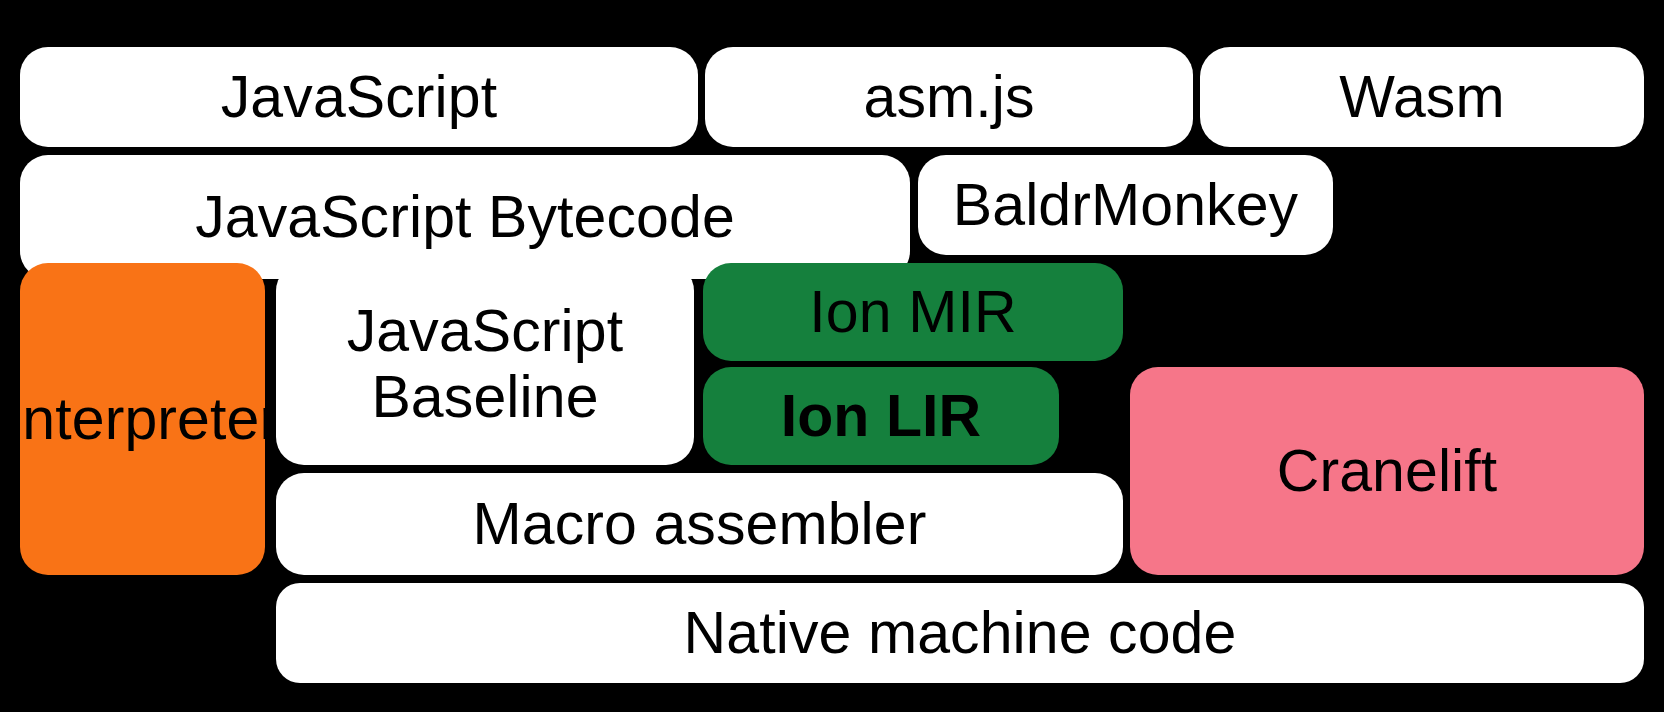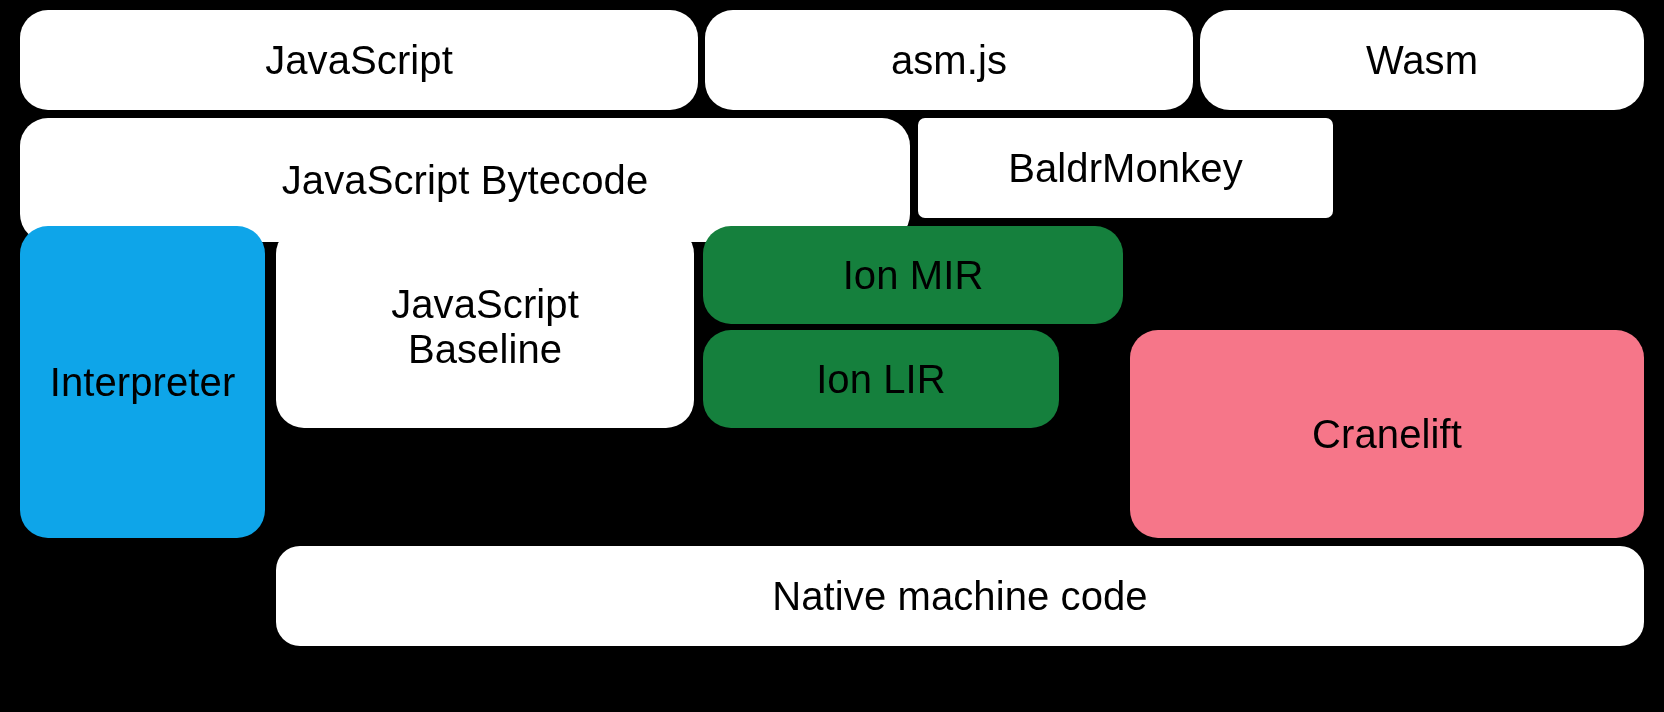--- a/index.html
+++ b/index.html
@@ -20,41 +20,43 @@
   }
   .node {
     position: absolute;
     box-sizing: border-box;
     border-radius: 28px;
     display: flex;
     align-items: center;
     justify-content: center;
     text-align: center;
     color: #000000;
-    font-size: 40px;
+    font-size: 59px;
     line-height: 1.12;
     font-weight: 400;
     letter-spacing: 0.1px;
     white-space: pre-line;
     padding: 2px 10px;
+    margin-top: 37px;
   }
   .fill-white { background: #ffffff; }
-  .fill-gray  { background: #0ea5e9; }
+  .fill-gray  { background: #f97316; }
   .fill-green { background: #15803d; }
   .fill-pink  { background: #f67689; }
 </style>
 </head>
 <body>
 
 <div id="diagram" style="background: rgb(0, 0, 0);">
     <div class="node fill-white" style="left: 20px; top: 10px; width: 678px; height: 100px;"><span>JavaScript</span></div>
     <div class="node fill-white" style="left: 705px; top: 10px; width: 488px; height: 100px;"><span>asm.js</span></div>
     <div class="node fill-white" style="left: 1200px; top: 10px; width: 444px; height: 100px; border-radius: 30px;"><span>Wasm</span></div>
     <div class="node fill-white" style="left: 20px; top: 118px; width: 890px; height: 124px;"><span>JavaScript Bytecode</span></div>
-    <div class="node fill-white" style="left: 918px; top: 118px; width: 415px; height: 100px; border-radius: 7px;"><span>BaldrMonkey</span></div>
+    <div class="node fill-white" style="left: 918px; top: 118px; width: 415px; height: 100px;"><span>BaldrMonkey</span></div>
     <div class="node fill-gray" style="left: 20px; top: 226px; width: 245px; height: 312px;"><span>Interpreter</span></div>
     <div class="node fill-white" style="left: 276px; top: 226px; width: 418px; height: 202px;"><span>JavaScript
 Baseline</span></div>
     <div class="node fill-green" style="left: 703px; top: 226px; width: 420px; height: 98px;"><span>Ion MIR</span></div>
-    <div class="node fill-green" style="left: 703px; top: 330px; width: 356px; height: 98px;"><span>Ion LIR</span></div>
+    <div class="node fill-green" style="left: 703px; top: 330px; width: 356px; height: 98px; font-weight: bold;"><span>Ion LIR</span></div>
     <div class="node fill-pink" style="left: 1130px; top: 330px; width: 514px; height: 208px;"><span>Cranelift</span></div>
+    <div class="node fill-white" style="left: 276px; top: 436px; width: 847px; height: 102px;"><span>Macro assembler</span></div>
     <div class="node fill-white" style="left: 276px; top: 546px; width: 1368px; height: 100px; border-radius: 24px;"><span>Native machine code</span></div>
   </div>
 
 </body></html>

